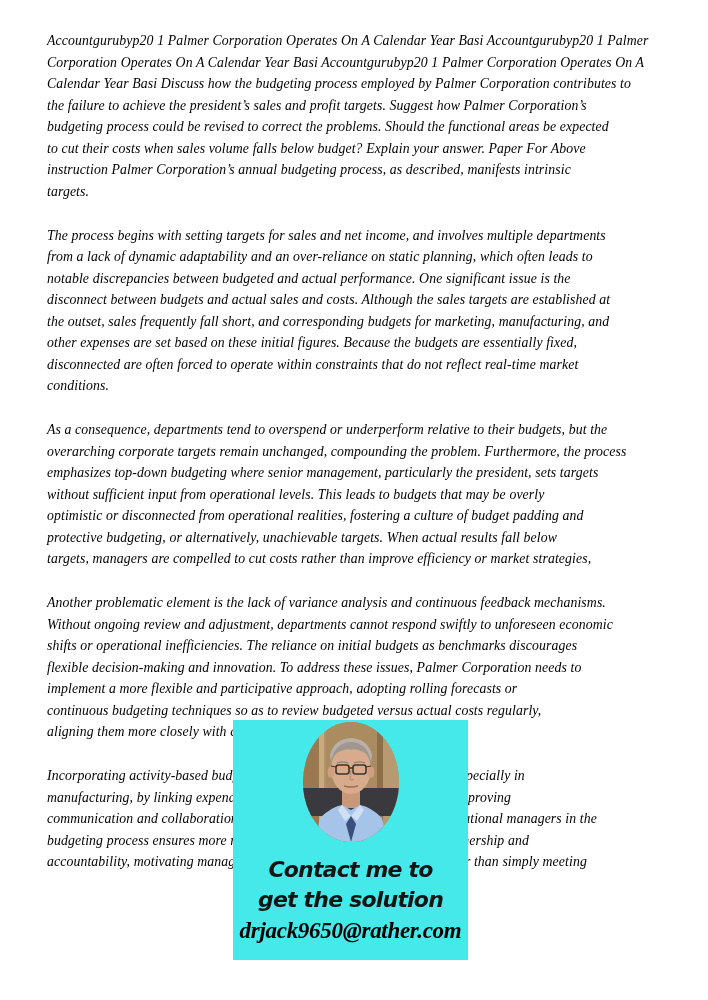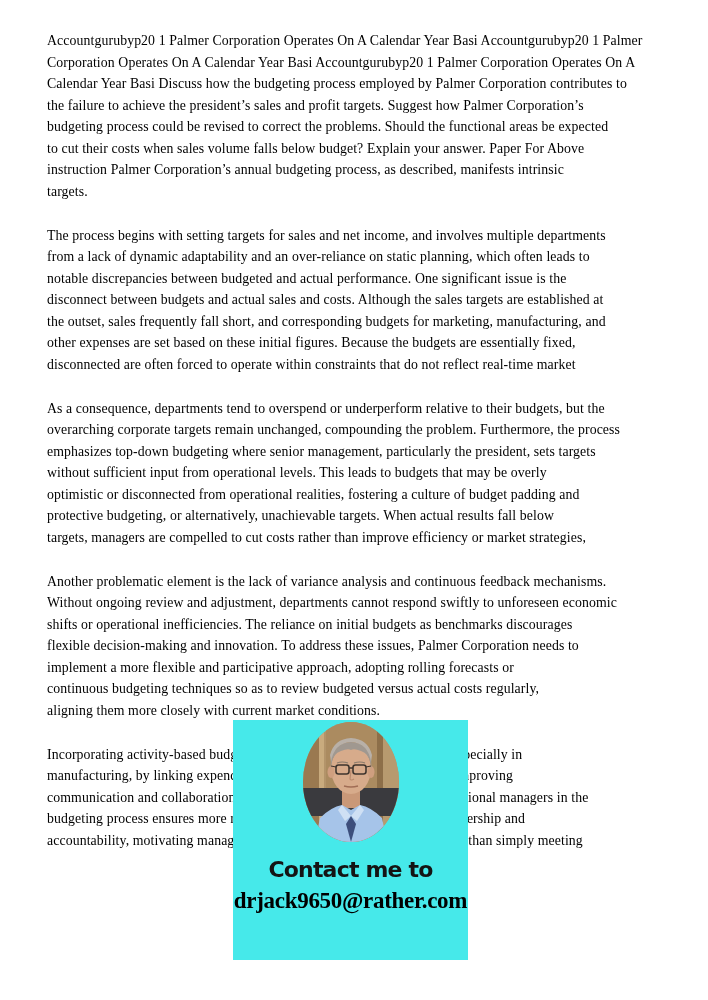--- a/index.html
+++ b/index.html
@@ -4,20 +4,21 @@
 <style>
   * { margin: 0; padding: 0; box-sizing: border-box; }
   html, body { background: #ffffff; }
   .page {
     position: relative;
     width: 708px;
     height: 1000px;
     background: #ffffff;
     overflow: hidden;
     font-family: "Liberation Serif", serif;
+    font-style: italic;
   }
   .doc {
     position: absolute;
     left: 47px;
     top: 30px;
     width: 620px;
     color: #000000;
     font-size: 13.8px;
   }
   .para { margin-bottom: 22.5px; }
@@ -84,20 +85,21 @@
         <div class="line">targets.</div>
       </div>
       <div class="para">
         <div class="line">The process begins with setting targets for sales and net income, and involves multiple departments</div>
         <div class="line">from a lack of dynamic adaptability and an over-reliance on static planning, which often leads to</div>
         <div class="line">notable discrepancies between budgeted and actual performance. One significant issue is the</div>
         <div class="line">disconnect between budgets and actual sales and costs. Although the sales targets are established at</div>
         <div class="line">the outset, sales frequently fall short, and corresponding budgets for marketing, manufacturing, and</div>
         <div class="line">other expenses are set based on these initial figures. Because the budgets are essentially fixed,</div>
         <div class="line">disconnected are often forced to operate within constraints that do not reflect real-time market</div>
+        <div class="line">conditions.</div>
       </div>
       <div class="para">
         <div class="line">As a consequence, departments tend to overspend or underperform relative to their budgets, but the</div>
         <div class="line">overarching corporate targets remain unchanged, compounding the problem. Furthermore, the process</div>
         <div class="line">emphasizes top-down budgeting where senior management, particularly the president, sets targets</div>
         <div class="line">without sufficient input from operational levels. This leads to budgets that may be overly</div>
         <div class="line">optimistic or disconnected from operational realities, fostering a culture of budget padding and</div>
         <div class="line">protective budgeting, or alternatively, unachievable targets. When actual results fall below</div>
         <div class="line">targets, managers are compelled to cut costs rather than improve efficiency or market strategies,</div>
       </div>
@@ -149,16 +151,17 @@
         <line x1="46" y1="46" x2="50" y2="46" stroke="#3f352e" stroke-width="1.4"></line>
         <line x1="33" y1="45" x2="28" y2="44" stroke="#3f352e" stroke-width="1.2"></line>
         <line x1="63" y1="45" x2="68" y2="44" stroke="#3f352e" stroke-width="1.2"></line>
         <path d="M34 41 Q39 39 45 41" stroke="#8a7a6a" stroke-width="1.2" fill="none"></path>
         <path d="M51 41 Q57 39 62 41" stroke="#8a7a6a" stroke-width="1.2" fill="none"></path>
         <path d="M48 48 L47 57 Q48 59 51 57" stroke="#b98a6d" stroke-width="1.2" fill="none"></path>
         <path d="M41 64 Q48 66 55 64" stroke="#a06d55" stroke-width="1.4" fill="none"></path>
       </g>
     </svg>
     <div class="promo-text">Contact me to</div>
+    <div class="promo-text" style="margin-top:0;">get the solution</div>
     <div class="promo-email">drjack9650@rather.com</div>
   </div>
 
 </div>
 
 </body></html>

